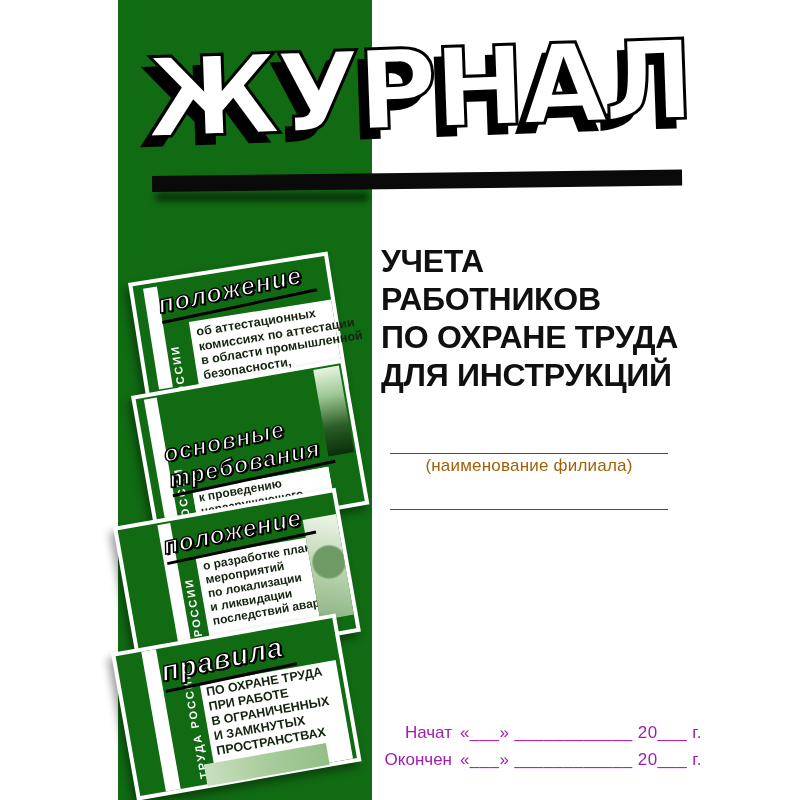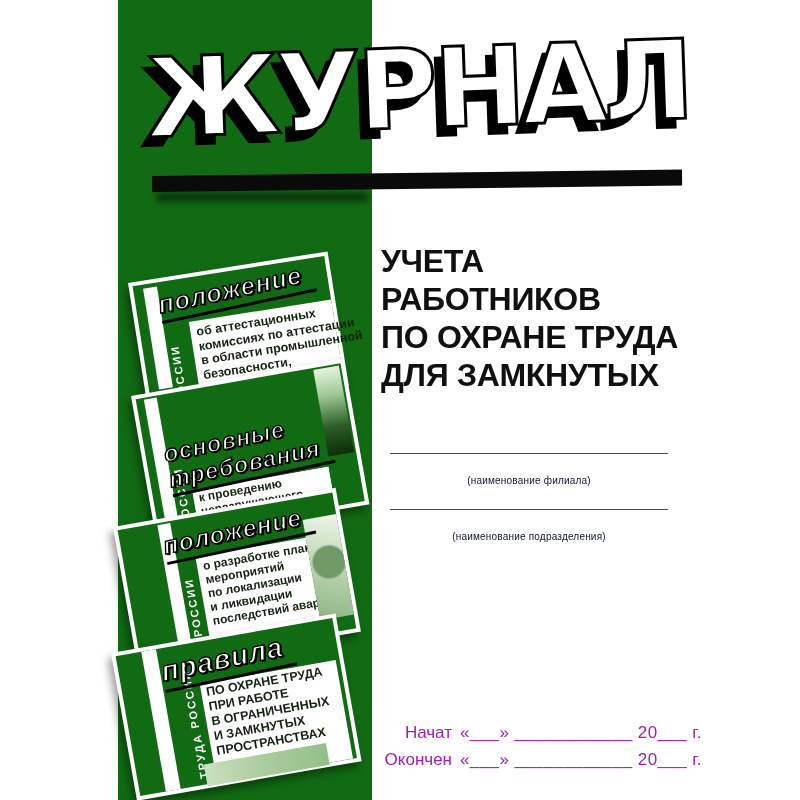--- a/index.html
+++ b/index.html
@@ -25,21 +25,21 @@
   .black-bar{position:absolute;left:152px;top:176px;width:530px;height:16px;background:#0a0a0a;
     transform:rotate(-0.7deg);transform-origin:left top;z-index:6;}
   .bar-shadow{position:absolute;left:156px;top:193px;width:212px;height:8px;background:rgba(0,0,0,.55);
     filter:blur(3px);z-index:5;}
   
   .subtitle{position:absolute;left:381px;top:242px;z-index:2;}
   .subtitle div{font-size:32px;font-weight:700;line-height:38px;color:var(--ink);letter-spacing:-0.3px;white-space:nowrap;}
   
   .field{position:absolute;left:390px;width:278px;text-align:center;z-index:2;}
   .field .rule{border-top:1.6px solid #4a4a4a;height:0;}
-  .field .cap{font-size:10px;color:#0f172a;margin-top:21px;letter-spacing:0.2px;}
+  .field .cap{font-size:17px;color:#a16207;margin-top:2px;letter-spacing:0.2px;}
   .field.branch{top:453px;}
   .field.unit{top:509px;}
   
   .dates{position:absolute;left:372px;top:719px;width:292px;z-index:2;color:#a21caf;}
   .date-row{display:flex;gap:8px;font-size:17px;line-height:27px;white-space:nowrap;}
   .date-label{width:80px;text-align:right;flex:0 0 auto;}
   .date-value{letter-spacing:0.4px;}
   
   .card{position:absolute;background:#fff;transform-origin:left top;
     box-shadow:-4px 5px 8px rgba(0,0,0,.4);}
@@ -108,30 +108,29 @@
   <div class="green-panel"></div>
 
   <div class="main-title">ЖУРНАЛ</div>
   <div class="black-bar"></div>
   <div class="bar-shadow"></div>
 
   <div class="subtitle">
     <div>УЧЕТА</div>
     <div>РАБОТНИКОВ</div>
     <div>ПО ОХРАНЕ ТРУДА</div>
-    <div>ДЛЯ ЗАМКНУТЫХ</div>
+    <div>ДЛЯ ИНСТРУКЦИЙ</div>
   </div>
 
   <div class="field branch">
     <div class="rule"></div>
     <div class="cap">(наименование филиала)</div>
   </div>
   <div class="field unit">
     <div class="rule"></div>
-    <div class="cap">(наименование подразделения)</div>
   </div>
 
   <div class="dates">
     <div class="date-row">
       <span class="date-label">Начат</span>
       <span class="date-value">«___» ____________ 20___ г.</span>
     </div>
     <div class="date-row">
       <span class="date-label">Окончен</span>
       <span class="date-value">«___» ____________ 20___ г.</span>

